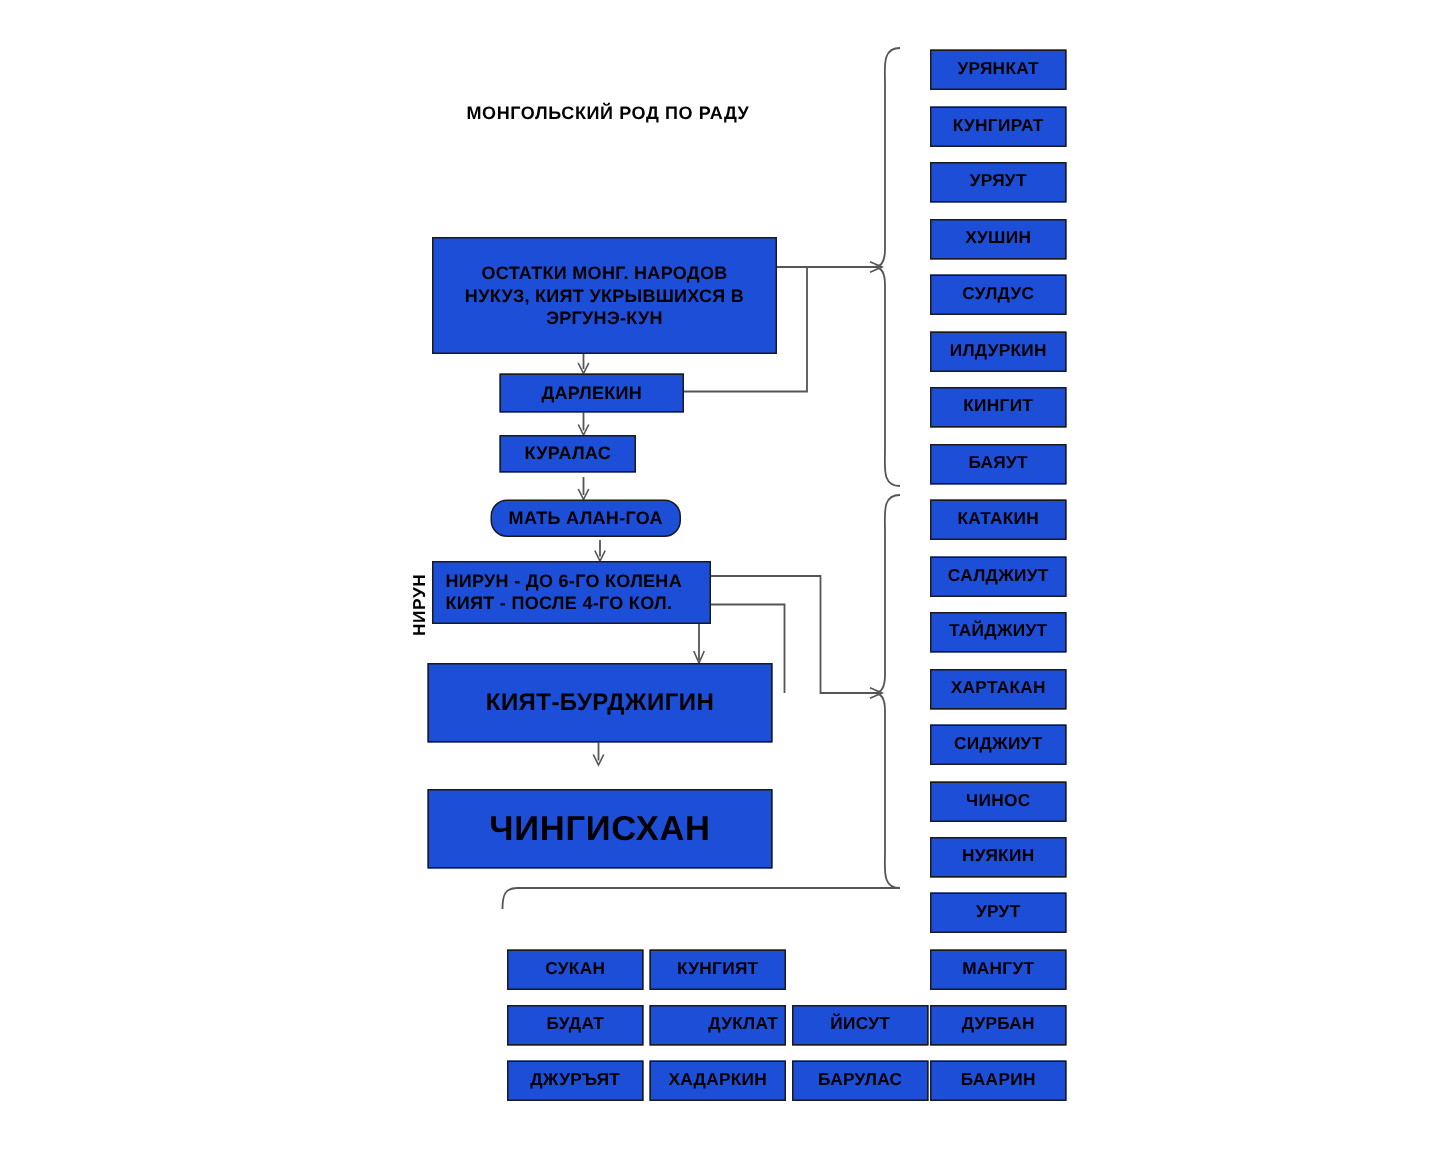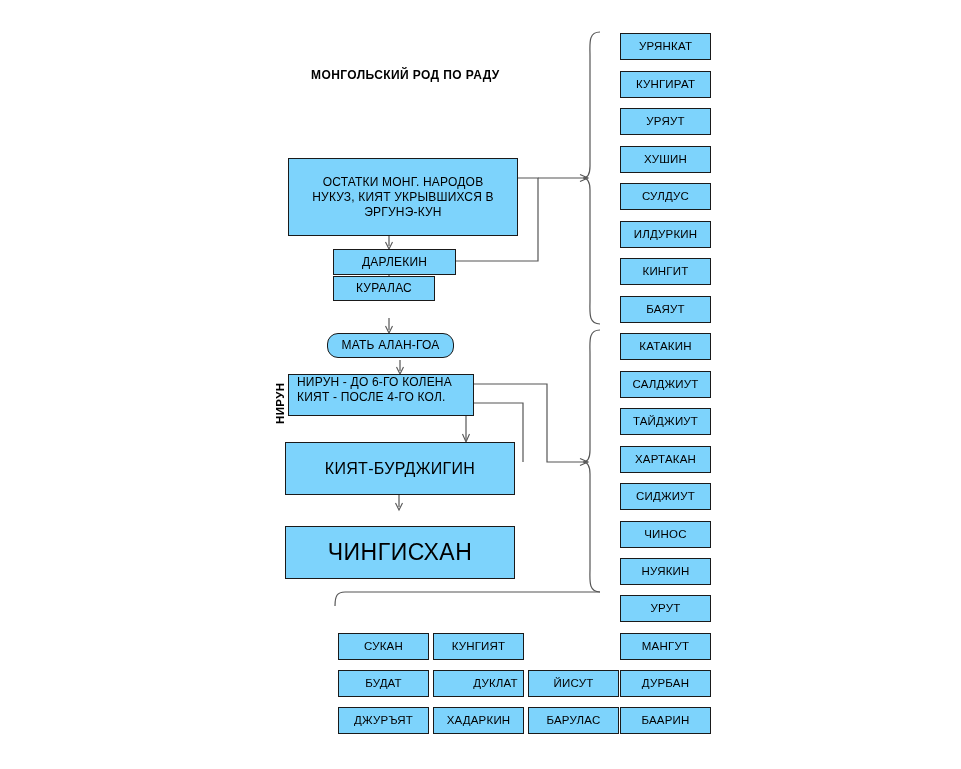--- a/index.html
+++ b/index.html
@@ -14,45 +14,45 @@
     position: relative;
     width: 961px;
     height: 769px;
     background: #ffffff;
     overflow: hidden;
   }
   .node {
     position: absolute;
     box-sizing: border-box;
     border: 1px solid #1a1a1a;
-    background: #7dd3fc;
+    background: #1d4ed8;
     display: flex;
     align-items: center;
     justify-content: center;
     text-align: center;
-    font-weight: normal;
+    font-weight: bold;
     color: #000000;
     letter-spacing: 0.2px;
     line-height: 1.25;
   }
   .tribe {
     width: 91px;
     height: 27px;
     font-size: 11.5px;
   }
   .chain {
     font-size: 12px;
   }
   .multiline {
     flex-direction: column;
     justify-content: center;
   }
   .left-align {
     align-items: flex-start;
-    justify-content: flex-start;
+    justify-content: center;
     text-align: left;
     padding-left: 8px;
   }
   .left-align .line {
     display: block;
     width: 100%;
   }
   .title {
     position: absolute;
     font-size: 12px;
@@ -137,21 +137,21 @@
   <div class="vlabel" style="left:274px; top:424px;">НИРУН</div>
 
   <div class="node chain multiline" style="left:288px; top:158px; width:230px; height:78px;">
     <span class="line">ОСТАТКИ МОНГ. НАРОДОВ</span>
     <span class="line">НУКУЗ, КИЯТ УКРЫВШИХСЯ В</span>
     <span class="line">ЭРГУНЭ-КУН</span>
   </div>
 
   <div class="node chain" style="left:333px; top:249px; width:123px; height:26px;">ДАРЛЕКИН</div>
 
-  <div class="node chain" style="left:333px; top:276px; width:102px; height:25px;">КУРАЛАС</div>
+  <div class="node chain" style="left:333px; top:290px; width:91px; height:25px;">КУРАЛАС</div>
 
   <div class="node chain" style="left:327px; top:333px; width:127px; height:25px;border-radius:11px;">МАТЬ АЛАН-ГОА</div>
 
   <div class="node chain multiline left-align" style="left:288px; top:374px; width:186px; height:42px;">
     <span class="line">НИРУН - ДО 6-ГО КОЛЕНА</span>
     <span class="line">КИЯТ - ПОСЛЕ 4-ГО КОЛ.</span>
   </div>
 
   <div class="node mid" style="left:285px; top:442px; width:230px; height:53px;">КИЯТ-БУРДЖИГИН</div>
 

